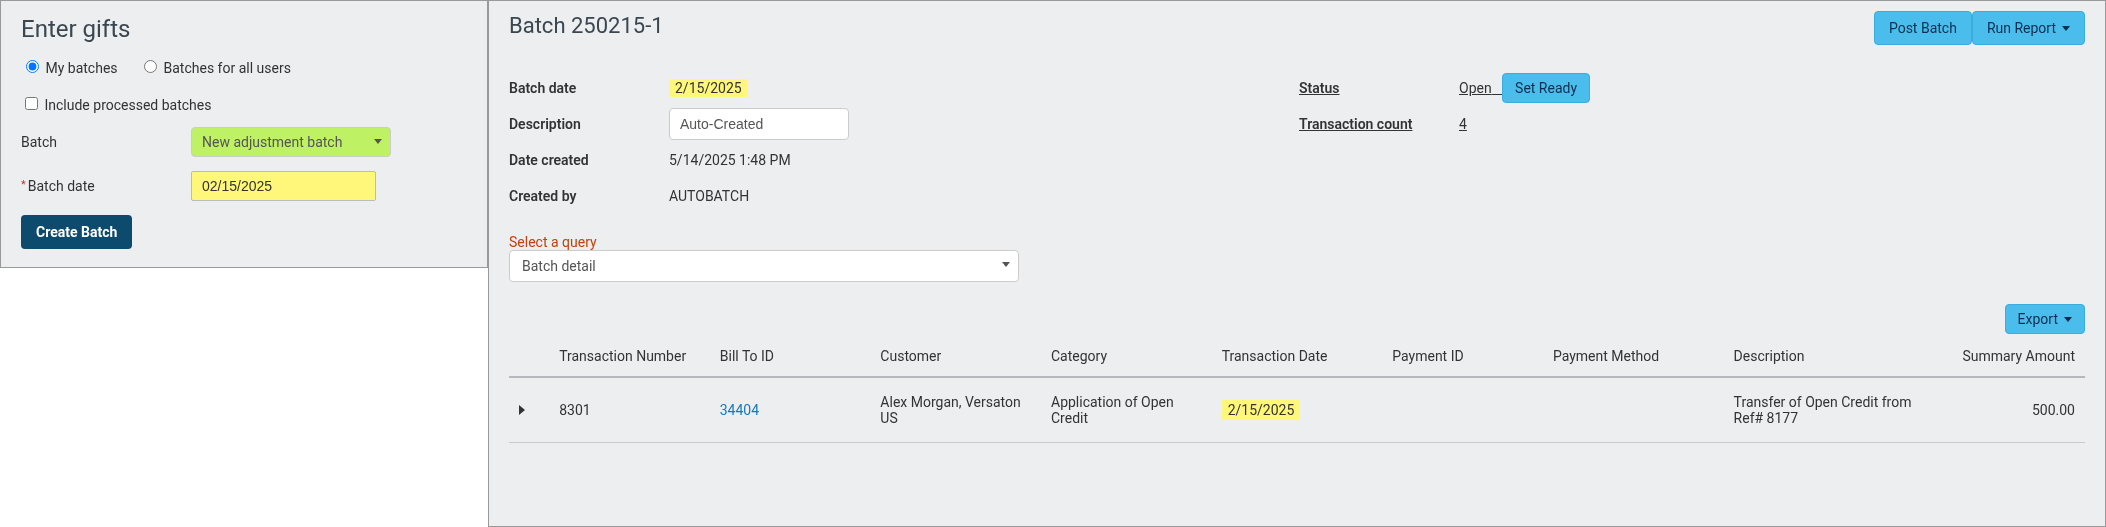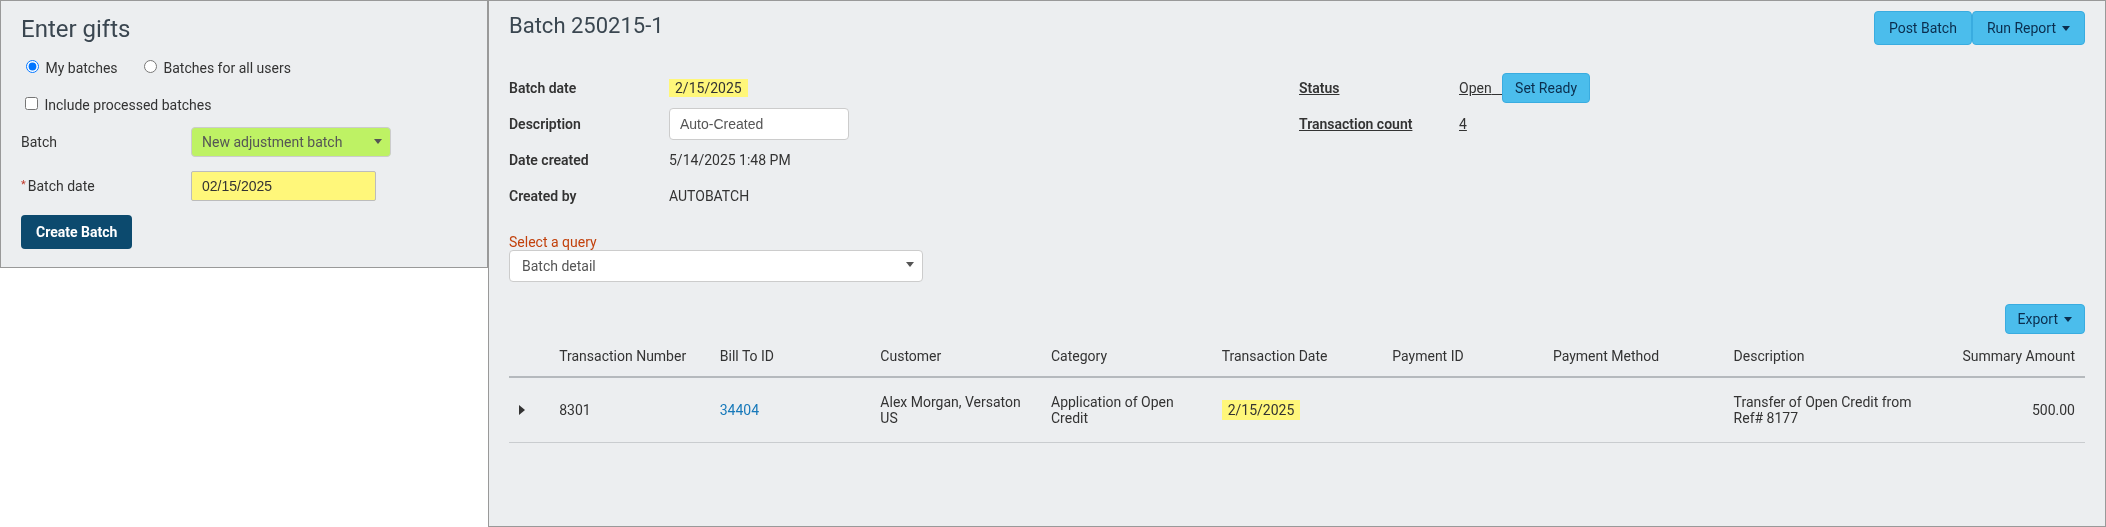--- a/index.html
+++ b/index.html
@@ -187,21 +187,21 @@
   }
   .small-btn {
     height: 30px;
     padding: 0 12px;
   }
   .query-label {
     font-size: 14px;
     color: #c2410c;
   }
   .query-select {
-    width: 414px;
+    width: 510px;
     height: 32px;
     border: 1px solid #ccc;
     border-radius: 4px;
     background: #fff;
     display: flex;
     align-items: center;
     padding: 0 28px 0 12px;
     position: relative;
     color: #555;
     font-size: 14px;

